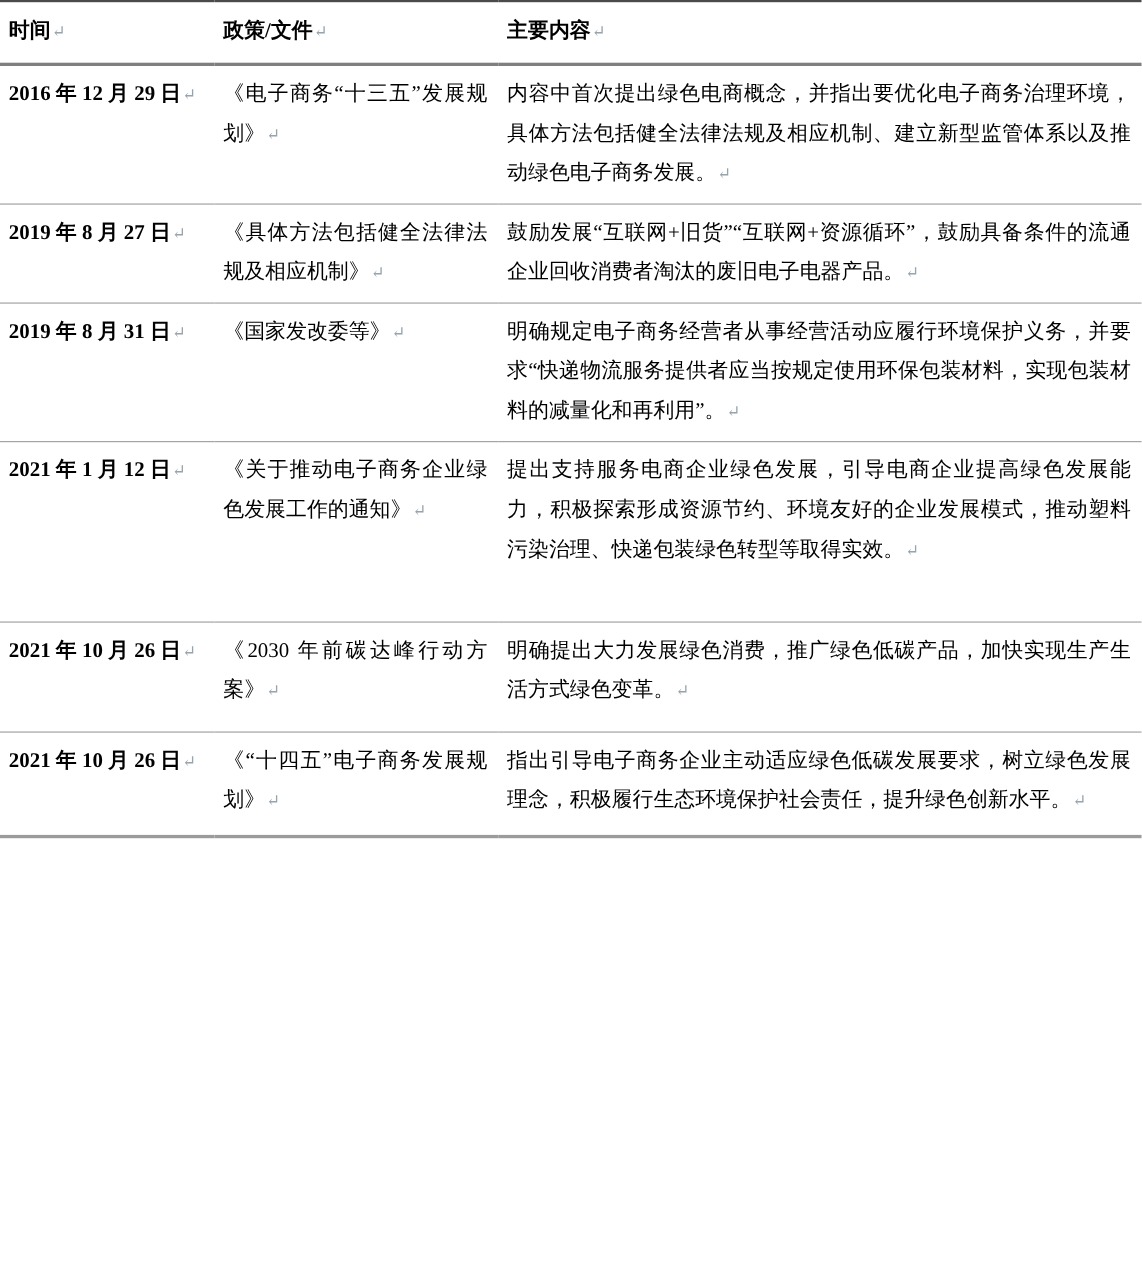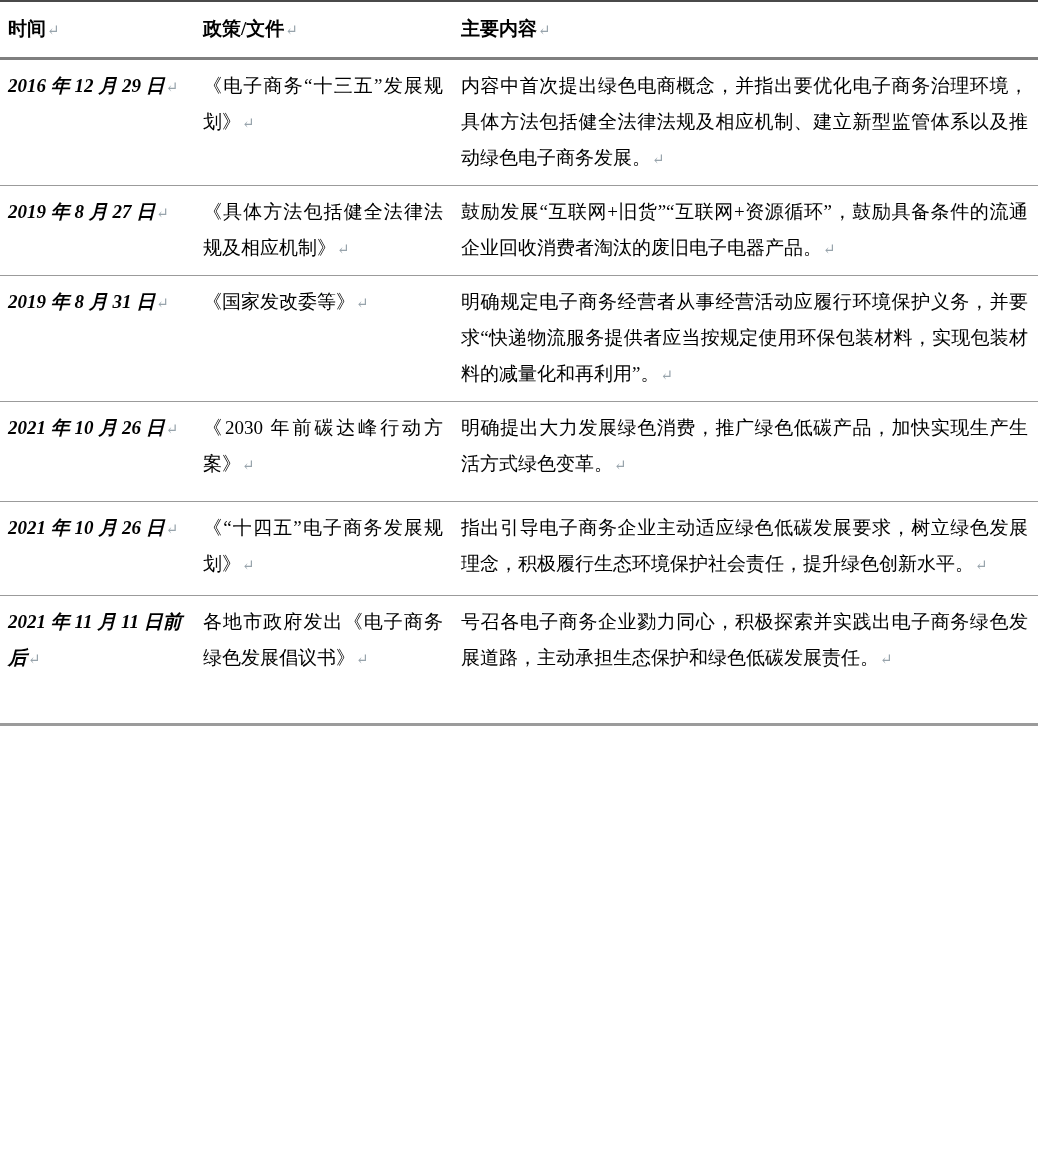--- a/index.html
+++ b/index.html
@@ -38,21 +38,21 @@
   thead th {
     text-align: left;
     font-weight: bold;
     border-bottom: 3px solid #7f7f7f;
     padding-top: 9px;
     padding-bottom: 9px;
   }
   tbody tr { border-bottom: 1.5px solid #9b9b9b; }
   tbody tr:last-child { border-bottom: none; }
 
-  td.time { font-weight: bold; font-style: italic; }
+  td.time { font-weight: bold; }
   td.policy, td.main { text-align: justify; }
 
   tr.pad-lg td { padding-bottom: 46px; }
   tr.pad-md td { padding-bottom: 18px; }
   tr.pad-sm td { padding-bottom: 12px; }
 
   .mark {
     color: #98a4ac;
     font-size: 15px;
     font-weight: normal;
@@ -85,30 +85,30 @@
       <tr>
         <td class="time"><span>2019 年 8 月 27 日</span><span class="mark">↵</span></td>
         <td class="policy"><span>《具体方法包括健全法律法规及相应机制》</span><span class="mark">↵</span></td>
         <td class="main"><span>鼓励发展“互联网+旧货”“互联网+资源循环”，鼓励具备条件的流通企业回收消费者淘汰的废旧电子电器产品。</span><span class="mark">↵</span></td>
       </tr>
       <tr>
         <td class="time"><span>2019 年 8 月 31 日</span><span class="mark">↵</span></td>
         <td class="policy"><span>《国家发改委等》</span><span class="mark">↵</span></td>
         <td class="main"><span>明确规定电子商务经营者从事经营活动应履行环境保护义务，并要求“快递物流服务提供者应当按规定使用环保包装材料，实现包装材料的减量化和再利用”。</span><span class="mark">↵</span></td>
       </tr>
+      <tr class="pad-lg">
+        <td class="time"><span>2021 年 1 月 12 日</span><span class="mark">↵</span></td>
+        <td class="policy"><span>《关于推动电子商务企业绿色发展工作的通知》</span><span class="mark">↵</span></td>
+        <td class="main"><span>提出支持服务电商企业绿色发展，引导电商企业提高绿色发展能力，积极探索形成资源节约、环境友好的企业发展模式，推动塑料污染治理、快递包装绿色转型等取得实效。</span><span class="mark">↵</span></td>
+      </tr>
       <tr class="pad-md">
         <td class="time"><span>2021 年 10 月 26 日</span><span class="mark">↵</span></td>
         <td class="policy"><span>《2030 年前碳达峰行动方案》</span><span class="mark">↵</span></td>
         <td class="main"><span>明确提出大力发展绿色消费，推广绿色低碳产品，加快实现生产生活方式绿色变革。</span><span class="mark">↵</span></td>
       </tr>
       <tr class="pad-sm">
         <td class="time"><span>2021 年 10 月 26 日</span><span class="mark">↵</span></td>
         <td class="policy"><span>《“十四五”电子商务发展规划》</span><span class="mark">↵</span></td>
         <td class="main"><span>指出引导电子商务企业主动适应绿色低碳发展要求，树立绿色发展理念，积极履行生态环境保护社会责任，提升绿色创新水平。</span><span class="mark">↵</span></td>
       </tr>
-      <tr class="pad-lg">
-        <td class="time"><span>2021 年 11 月 11 日前后</span><span class="mark">↵</span></td>
-        <td class="policy"><span>各地市政府发出《电子商务绿色发展倡议书》</span><span class="mark">↵</span></td>
-        <td class="main"><span>号召各电子商务企业勠力同心，积极探索并实践出电子商务绿色发展道路，主动承担生态保护和绿色低碳发展责任。</span><span class="mark">↵</span></td>
-      </tr>
     </tbody>
   </table>
 </div>
 
 </body></html>

